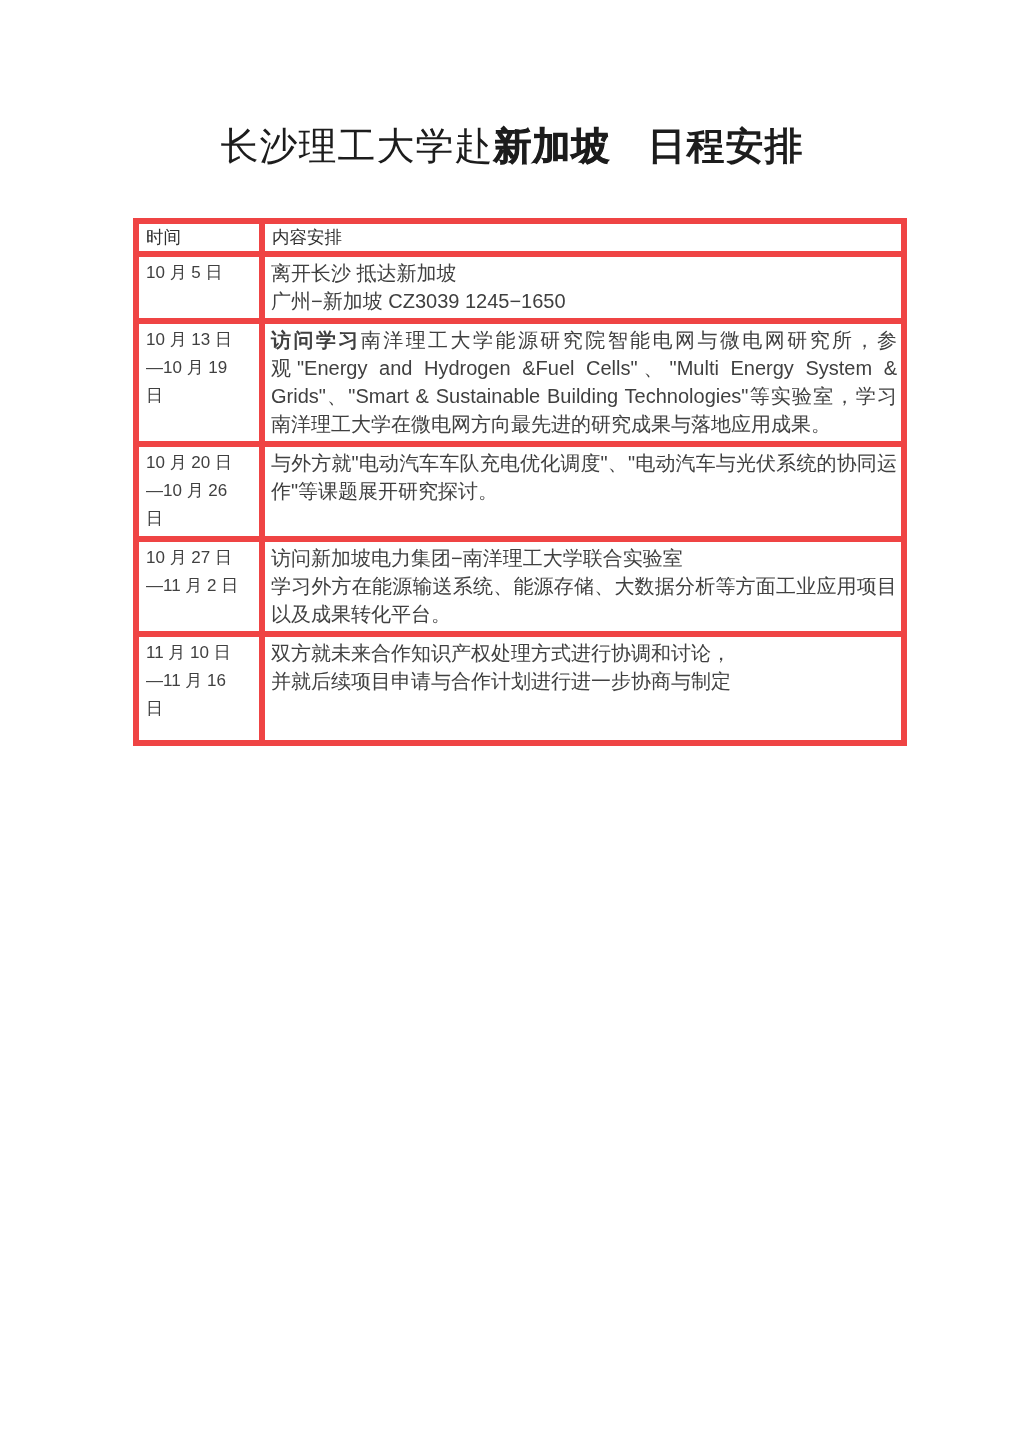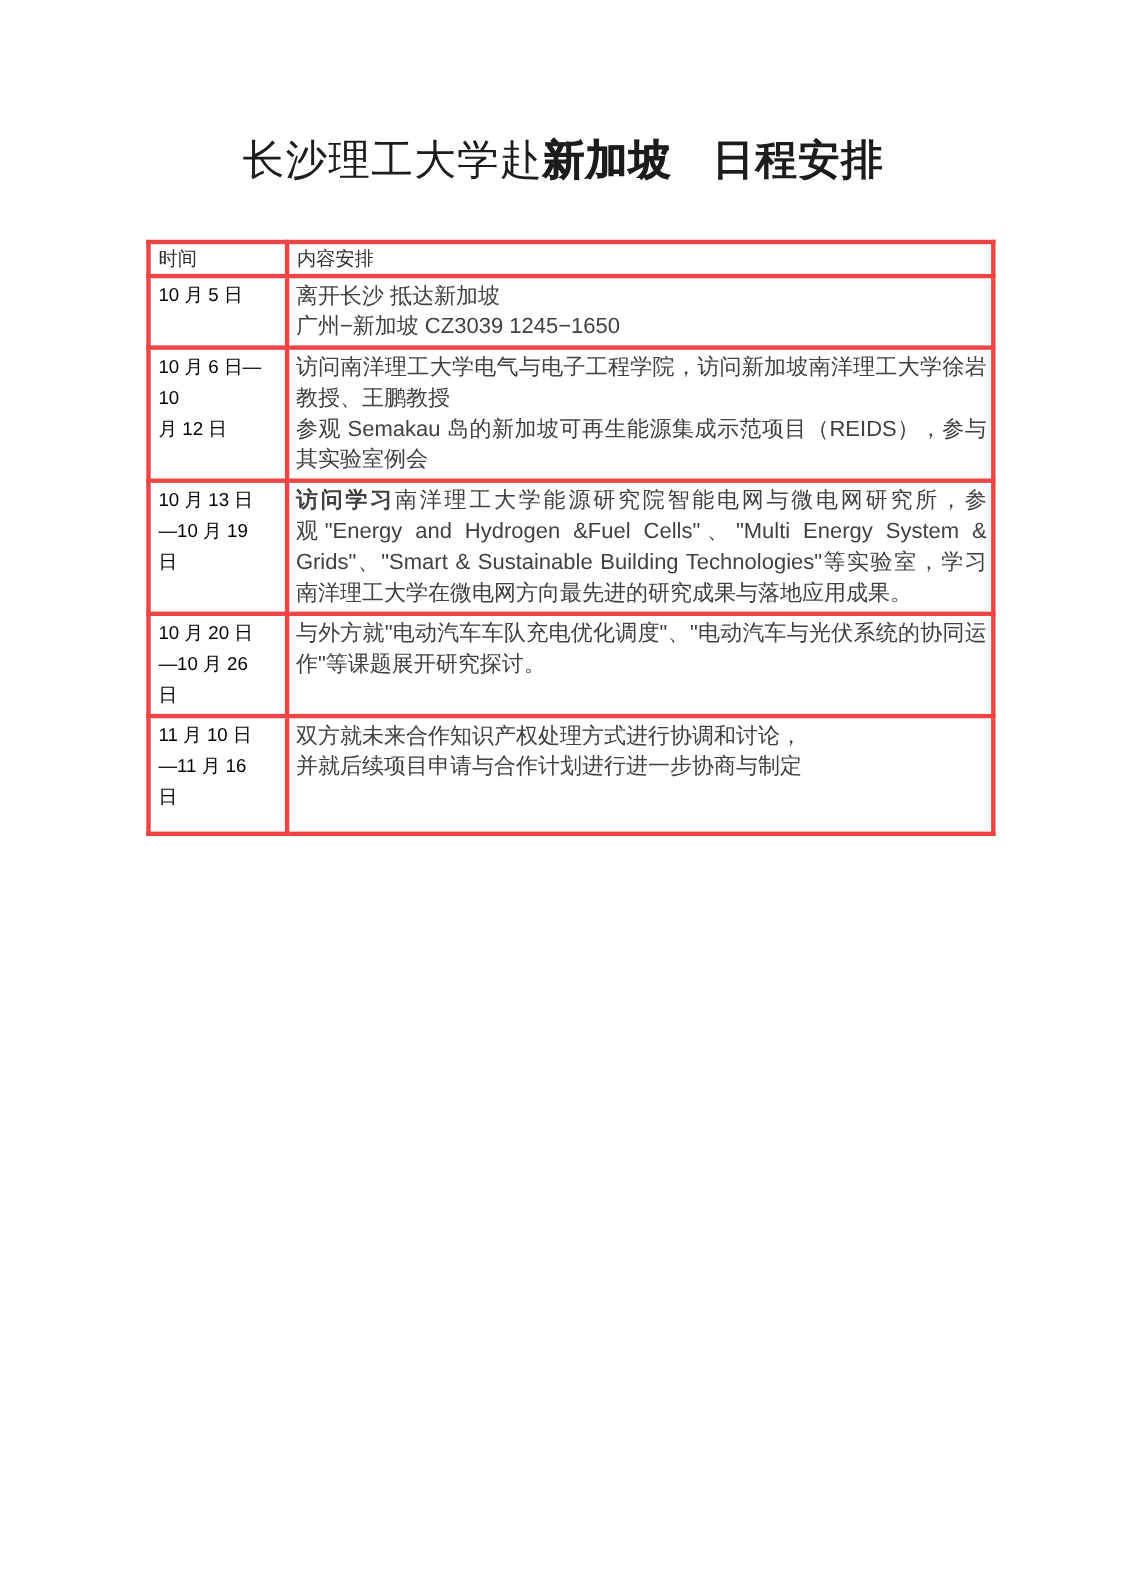--- a/index.html
+++ b/index.html
@@ -41,38 +41,38 @@
     border-collapse: collapse;
     table-layout: fixed;
     margin-left: 133px;
     margin-top: 47px;
     width: 768px;
     background: #ffffff;
   }
   table.schedule col.c-time { width: 126px; }
   table.schedule col.c-content { width: 642px; }
   table.schedule th, table.schedule td {
-    border: 4px solid #ef4444;
+    border: 6px solid #ef4444;
     vertical-align: top;
     font-weight: 400;
     text-align: left;
     margin-left: 43px;
   }
   th.head-cell {
     font-size: 17.5px;
     line-height: 26px;
     padding: 0 4px 1px 7px;
     color: #2e2e2e;
   }
   td.time-cell {
     font-size: 17px;
     line-height: 28px;
     padding: 2px 16px 3px 7px;
     white-space: pre-line;
-    color: #000000;
+    color: #404040;
   }
   td.content-cell {
     font-size: 20px;
     line-height: 28px;
     padding: 2px 4px 3px 6px;
     color: #404040;
   }
   td.content-cell p {
     margin: 0;
     text-align: justify;
@@ -106,39 +106,39 @@
     </thead>
     <tbody>
     <tr>
           <td class="time-cell">10 月 5 日</td>
           <td class="content-cell">
             <p><span>离开长沙 抵达新加坡</span></p>
             <p><span>广州−新加坡 CZ3039 1245−1650</span></p>
           </td>
         </tr>
         <tr>
-          <td class="time-cell">10 月 6 日—10
-月 12 日</td>
-          <td class="content-cell">
-            <p><span>访问南洋理工大学电气与电子工程学院，访问新加坡南洋理工大学徐岩教授、王鹏教授</span></p>
-            <p><span>参观 Semakau 岛的新加坡可再生能源集成示范项目（REIDS），参与其实验室例会</span></p>
-          </td>
-        </tr>
-        <tr>
           <td class="time-cell">10 月 13 日
 —10 月 19 日</td>
           <td class="content-cell">
             <p><span class="bold">访问学习</span><span>南洋理工大学能源研究院智能电网与微电网研究所，参观"Energy and Hydrogen &amp;Fuel Cells"、"Multi Energy System &amp; Grids"、"Smart &amp; Sustainable Building Technologies"等实验室，学习南洋理工大学在微电网方向最先进的研究成果与落地应用成果。</span></p>
           </td>
         </tr>
         <tr>
           <td class="time-cell">10 月 20 日
 —10 月 26 日</td>
           <td class="content-cell">
             <p><span>与外方就"电动汽车车队充电优化调度"、"电动汽车与光伏系统的协同运作"等课题展开研究探讨。</span></p>
+          </td>
+        </tr>
+        <tr>
+          <td class="time-cell">10 月 27 日
+—11 月 2 日</td>
+          <td class="content-cell">
+            <p><span>访问新加坡电力集团−南洋理工大学联合实验室</span></p>
+            <p><span>学习外方在能源输送系统、能源存储、大数据分析等方面工业应用项目以及成果转化平台。</span></p>
           </td>
         </tr>
         <tr class="extra-space">
           <td class="time-cell">11 月 10 日
 —11 月 16 日</td>
           <td class="content-cell">
             <p><span>双方就未来合作知识产权处理方式进行协调和讨论，</span></p>
             <p><span>并就后续项目申请与合作计划进行进一步协商与制定</span></p>
           </td>
         </tr>

